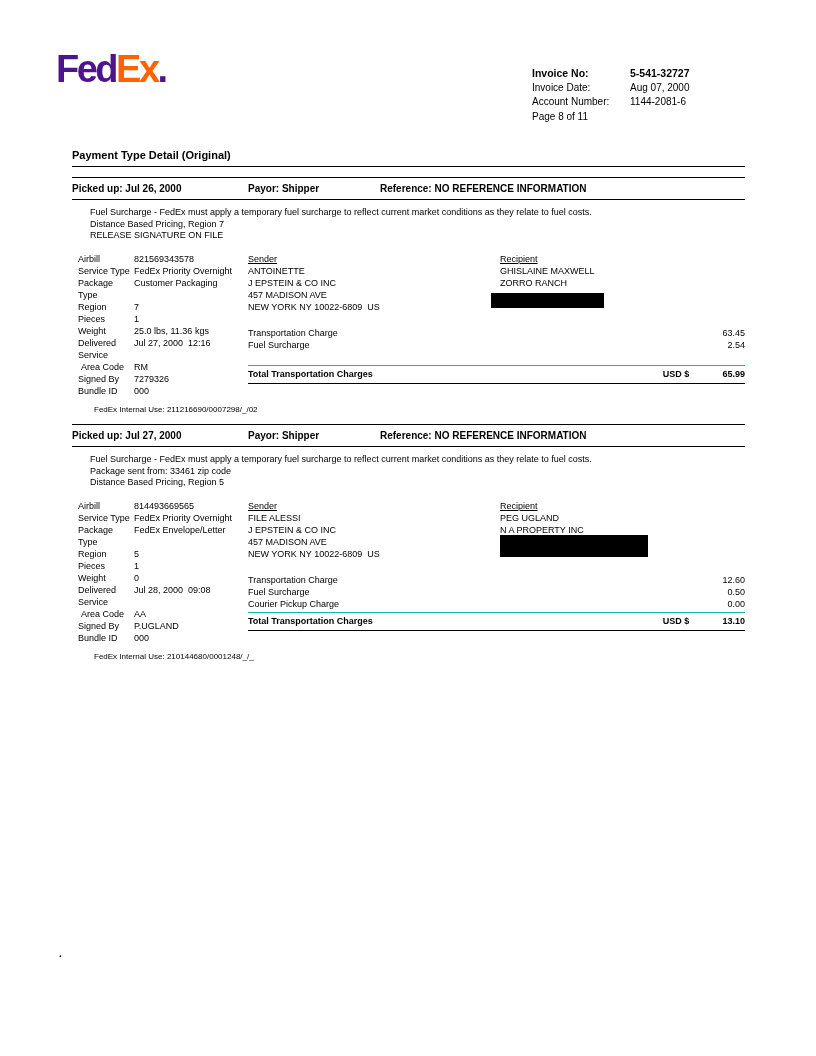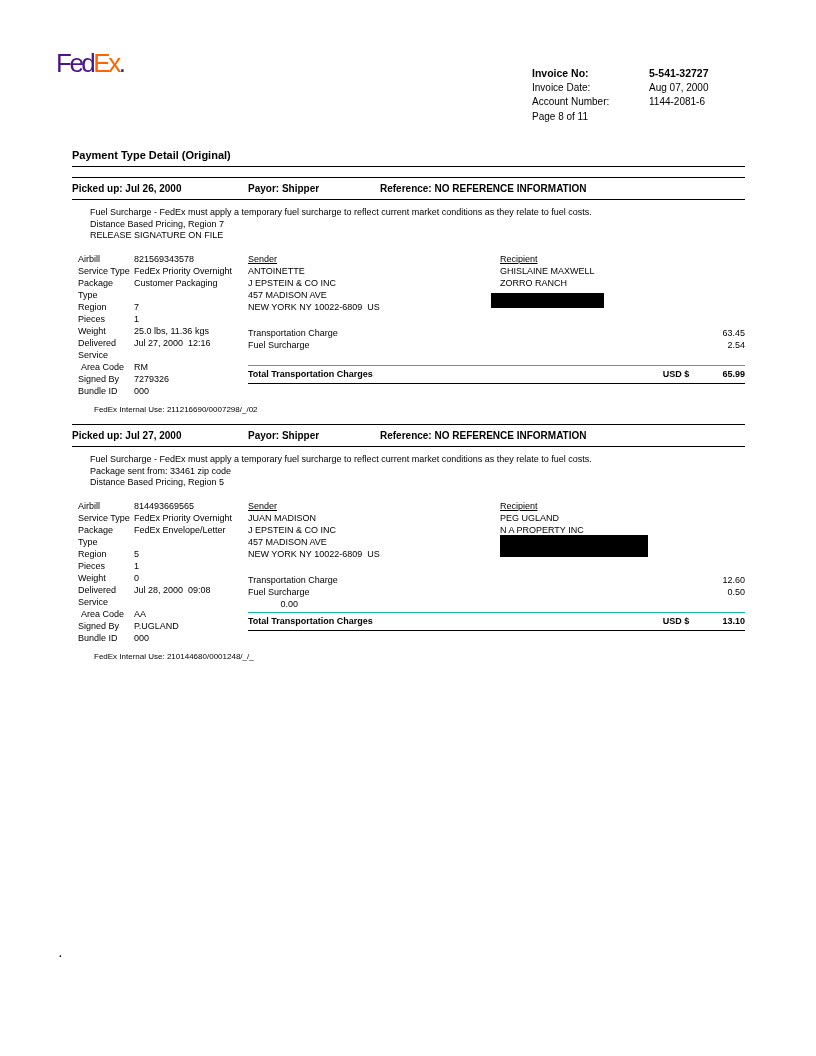--- a/index.html
+++ b/index.html
@@ -4,28 +4,28 @@
 <style>
   * { margin:0; padding:0; box-sizing:border-box; }
   html,body { background:#eceff1; }
   body { font-family:"Liberation Sans", sans-serif; color:#000; }
   .page {
     position:relative; width:816px; height:1056px; background:#ffffff;
     margin:0 auto; overflow:hidden;
   }
 
   
-  .logo { position:absolute; left:56px; top:50px; font-weight:normal; font-size:26px; letter-spacing:-2.5px; line-height:1; }
+  .logo { position:absolute; left:56px; top:50px; font-weight:bold; font-size:38px; letter-spacing:-2.5px; line-height:1; }
   .logo .fed { color:#4d148c; }
   .logo .ex  { color:#ff6200; }
   .logo .dot { color:#4d148c; letter-spacing:0; }
 
   
   .invoice-info { position:absolute; left:532px; top:66px; font-size:10px; line-height:14.5px; }
-  .inv-row { display:flex;gap:19px; }
+  .inv-row { display:flex; }
   .inv-label { width:98px; }
   .inv-row.strong { font-weight:bold; font-size:10.5px; }
 
   
   .doc-title { position:absolute; left:72px; top:149px; font-size:11px; font-weight:bold; }
   .title-rule { position:absolute; left:72px; top:166px; width:673px; border-top:1.5px solid #000; }
 
   
   .section { position:absolute; left:72px; width:673px; font-size:9px; }
   .section.s1 { top:177px; }
@@ -250,41 +250,42 @@
             <span class="flabel">Signed By</span>
             <span class="fvalue">P.UGLAND</span>
           </div>
         <div class="frow">
             <span class="flabel">Bundle ID</span>
             <span class="fvalue">000</span>
           </div>
       </div>
       <div class="addr-col sender-col">
         <div class="col-label">Sender</div>
-        <div class="aline">JUAN MADISON</div>
+        <div class="aline">FILE ALESSI</div>
         <div class="aline">J EPSTEIN &amp; CO INC</div>
         <div class="aline">457 MADISON AVE</div>
         <div class="aline">NEW YORK NY 10022-6809  US</div>
       </div>
       <div class="addr-col recipient-col">
         <div class="col-label">Recipient</div>
         <div class="aline">PEG UGLAND</div>
         <div class="aline">N A PROPERTY INC</div>
       </div>
       <div class="redaction"></div>
       <div class="charges">
         <div class="crow">
             <span class="clabel">Transportation Charge</span>
             <span class="camount">12.60</span>
           </div>
         <div class="crow">
             <span class="clabel">Fuel Surcharge</span>
             <span class="camount">0.50</span>
           </div>
         <div class="crow">
+            <span class="clabel">Courier Pickup Charge</span>
             <span class="camount">0.00</span>
           </div>
       </div>
       <div class="total-row">
         <span class="tlabel">Total Transportation Charges</span>
         <span class="tcurrency">USD $</span>
         <span class="tamount">13.10</span>
       </div>
     </div>
     <div class="internal-use">FedEx Internal Use: 210144680/0001248/_/_</div>

